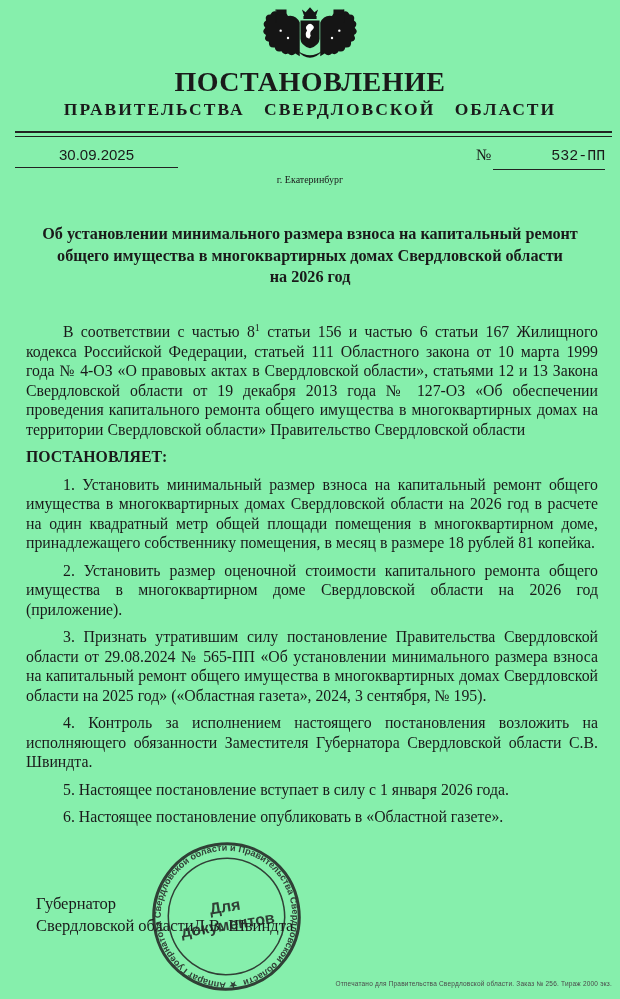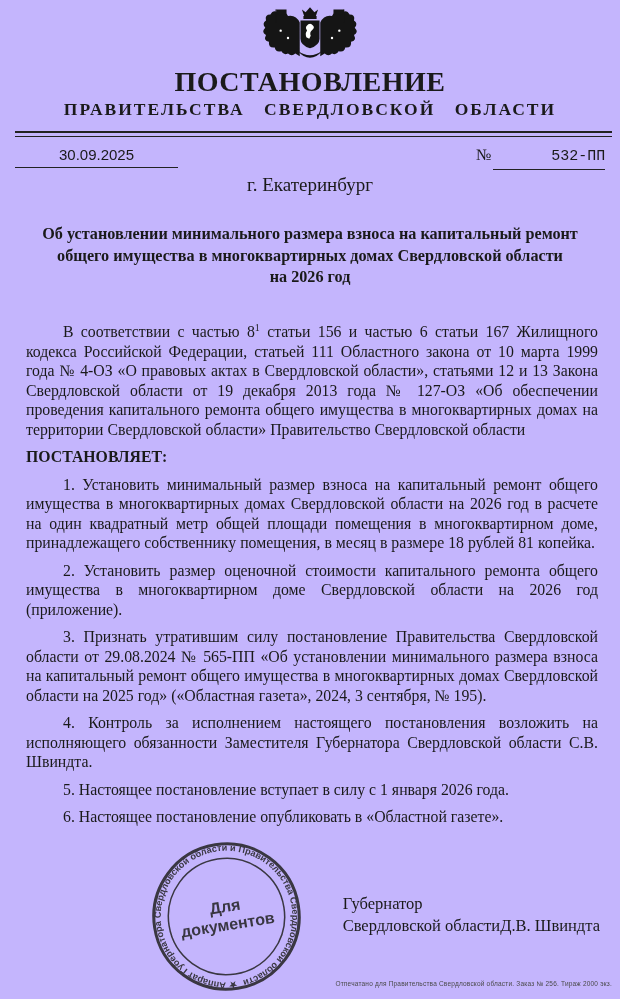--- a/index.html
+++ b/index.html
@@ -1,17 +1,17 @@
 <!DOCTYPE html>
 <html><head>
 <meta charset="utf-8">
 <style>
   html,body { margin:0; padding:0; background:#ffffff; }
   .page {
-    position:relative; width:620px; height:999px; background:#c4b5fd;
+    position:relative; width:620px; height:999px; background:#86efac;
     font-family:"Liberation Serif", serif; color:#1a1a1a; overflow:hidden;
   }
   .emblem { position:absolute; top:5px; left:50%; transform:translateX(-50%); width:126px; height:66px; }
   .doc-title {
     position:absolute; top:66px; left:0; width:100%; text-align:center;
     font-size:28px; font-weight:bold; letter-spacing:0.5px; margin:0;
   }
   .doc-subtitle {
     position:absolute; top:99px; left:0; width:100%; text-align:center;
     font-size:17.5px; font-weight:bold; letter-spacing:2px; word-spacing:13px; margin:0;
@@ -25,36 +25,36 @@
     font-family:Liberation Sans, sans-serif; font-size:15px;
     border-bottom:1.5px solid #222; padding-bottom:4px;
   }
   .num-box { position:absolute; top:146px; right:8px; width:136px; }
   .num-sign { font-size:16px; font-family:"Liberation Serif", serif; }
   .num-value {
     display:inline-block; width:112px; text-align:right;
     font-family:"Liberation Mono", monospace; font-size:15px;
     border-bottom:1.5px solid #222; padding-bottom:4px; margin-left:2px;
   }
-  .city { position:absolute; top:174px; left:0; width:100%; text-align:center; font-size:19px; }
+  .city { position:absolute; top:174px; left:0; width:100%; text-align:center; font-size:10px; }
   .subject {
     position:absolute; top:224px; left:20px; right:20px; text-align:center;
     font-size:16.2px; font-weight:bold; line-height:21.5px;
   }
   .body-block {
     position:absolute; top:314px; left:18px; width:588px;
     font-size:15.8px; line-height:19.5px; text-align:justify;
   }
   .body-block p { margin:8px; }
   .body-block p.indent { text-indent:37px; }
   .resolves { font-weight:bold; text-indent:0; }
   sup.fn { font-size:10px; line-height:0; }
   .signature {
-    position:absolute; top:893px; left:2px; right:20px;
-    display:flex; justify-content:flex-end; align-items:flex-end;
+    position:absolute; top:893px; left:36px; right:20px;
+    display:flex; justify-content:flex-start; align-items:flex-end;
     font-size:16.5px; line-height:22px;
   }
   .stamp {
     position:absolute; left:150px; top:840px; width:153px; height:153px;
     transform:rotate(-9deg); opacity:0.85; pointer-events:none;
   }
   .footer-note {
     position:absolute; top:980px; right:8px; font-family:"Liberation Sans", sans-serif;
     font-size:6.5px; color:#4a4a4a; letter-spacing:0.2px;
   }

